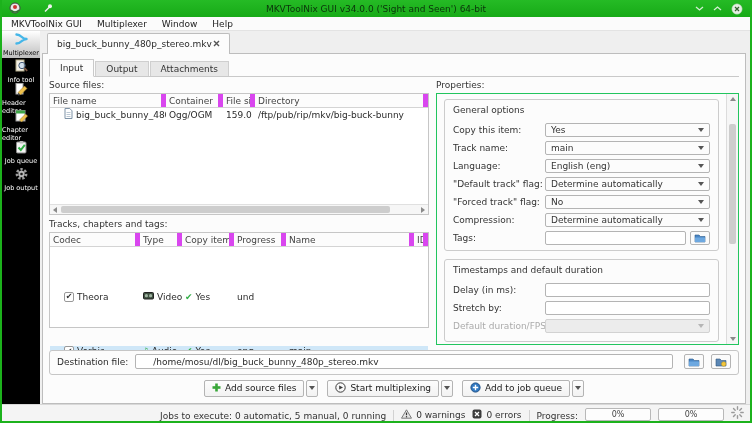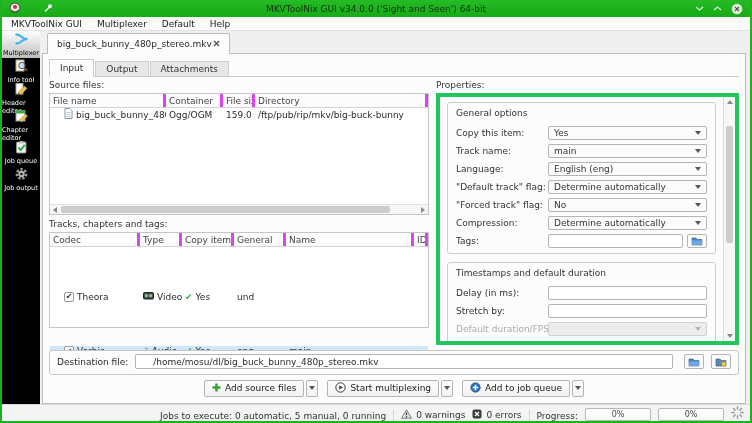--- a/index.html
+++ b/index.html
@@ -46,21 +46,21 @@
   .split { flex:1; display:flex; gap:7px; margin-top:3px; min-height:0; }
   .left-col { width:380px; display:flex; flex-direction:column; flex-shrink:0; min-height:0; }
   .right-col { flex:1; display:flex; flex-direction:column; min-width:0; min-height:0; }
   .section-label { height:13px; color:#333; flex-shrink:0; }
 
   
   .table { border:1px solid #c6c6c6; background:#fff; display:flex; flex-direction:column; min-height:0; }
   .src-table { height:122px; flex-shrink:0; }
   .trk-table { flex:1; margin-bottom:17px;gap:44px; }
   .thead { display:flex; height:14px; background:#fcfcfc; border-bottom:1px solid #d4d4d4; flex-shrink:0; }
-  .th { display:flex; align-items:center; padding:0 3px; border-right:3px solid #d946ef; color:#444;
+  .th { display:flex; align-items:center; padding:0 3px; border-right:5px solid #d946ef; color:#444;
         overflow:hidden; white-space:nowrap; }
   .trow { display:flex; height:13px; align-items:center; }
   .trow.selected { background:#cfe7f8; }
   .td { display:flex; align-items:center; gap:3px; padding:0 3px; overflow:hidden; white-space:nowrap; height:100%; }
   .c0{width:116px}.c1{width:57px}.c2{width:32px}.c3{flex:1}
   .t0{width:90px}.t1{width:42px}.t2{width:52px}.t3{width:52px}.t4{flex:1}.t5{width:14px}
   .td.indent { padding-left:14px; }
   .tbody-fill { flex:1; }
   .green { color:#2fae44; }
 
@@ -78,21 +78,21 @@
   .vs-btn.up { top:0; } .vs-btn.down { bottom:0; }
   .vs-thumb { position:absolute; left:2px; right:2px; top:12%; height:48%; background:#cdcdcd; border-radius:2px; }
   .arr { width:0; height:0; }
   .arr.l { border-top:3px solid transparent; border-bottom:3px solid transparent; border-right:4px solid #8a8a8a; }
   .arr.r { border-top:3px solid transparent; border-bottom:3px solid transparent; border-left:4px solid #8a8a8a; }
   .arr.u { border-left:3px solid transparent; border-right:3px solid transparent; border-bottom:4px solid #8a8a8a; }
   .arr.d { border-left:3px solid transparent; border-right:3px solid transparent; border-top:4px solid #8a8a8a; }
   .arr.combo-d { border-left:3px solid transparent; border-right:3px solid transparent; border-top:4px solid #555; }
 
   
-  .props-panel { flex:1; border:4px solid #22c55e; background:#fcfcfc; display:flex; min-height:0; }
+  .props-panel { flex:1; border:1px solid #22c55e; background:#fcfcfc; display:flex; min-height:0; }
   .props-content { flex:1; padding:5px 7px; overflow:hidden; min-width:0; }
   .groupbox { border:1px solid #ccc; border-radius:3px; padding:4px 8px 4px; margin-bottom:8px; background:#fcfcfc; }
   .gb-title { color:#333; margin:1px 0 8px; }
   .prop-row { display:flex; align-items:center; margin-bottom:4px; }
   .prop-label { width:92px; flex-shrink:0; color:#333; overflow:hidden; white-space:nowrap; }
   .prop-label.disabled { color:#ababab; }
   .combo { flex:1; height:14px; border:1px solid #b4b4b4; border-radius:2px; background:#fcfcfc;
            display:flex; align-items:center; justify-content:space-between; padding:0 5px; color:#333;
            overflow:hidden; white-space:nowrap; }
   .combo.disabled { background:#ececec; border-color:#d2d2d2; color:#b5b5b5; }
@@ -161,21 +161,21 @@
             <circle cx="6" cy="6" r="5.2" fill="#e4efe2" stroke="#9ccb9c" stroke-width="0.5"></circle>
             <path d="M4 4 L8 8 M8 4 L4 8" stroke="#35612f" stroke-width="1.2"></path>
           </svg>
         </span>
     </div>
   </div>
 
   <div class="menubar">
     <span class="menu-item">MKVToolNix GUI</span>
     <span class="menu-item">Multiplexer</span>
-    <span class="menu-item">Default</span>
+    <span class="menu-item">Window</span>
     <span class="menu-item">Help</span>
   </div>
 
   <div class="main">
 
     <div class="sidebar">
       <div class="side-item active">
         <span><svg width="15" height="14" viewBox="0 0 15 14">
               <path d="M2.5 2.5 C8 2.5 7 7 12.5 7 M2.5 11.5 C8 11.5 7 7 12.5 7" fill="none" stroke="#45b6e8" stroke-width="2.4" stroke-linecap="round"></path>
             </svg></span>
@@ -281,21 +281,21 @@
               </div>
             </div>
 
             <div class="section-label" style="margin-top:4px;">Tracks, chapters and tags:</div>
 
             <div class="table trk-table">
               <div class="thead">
                 <div class="th t0">Codec</div>
                 <div class="th t1">Type</div>
                 <div class="th t2">Copy item</div>
-                <div class="th t3">General</div>
+                <div class="th t3">Progress</div>
                 <div class="th t4">Name</div>
                 <div class="th t5">ID</div>
               </div>
               <div class="trow">
                 <div class="td t0 indent">
                     <span class="cb">✔</span>
                     <span>Theora</span>
                   </div>
                 <div class="td t1">
                     <span><svg width="11" height="9">

